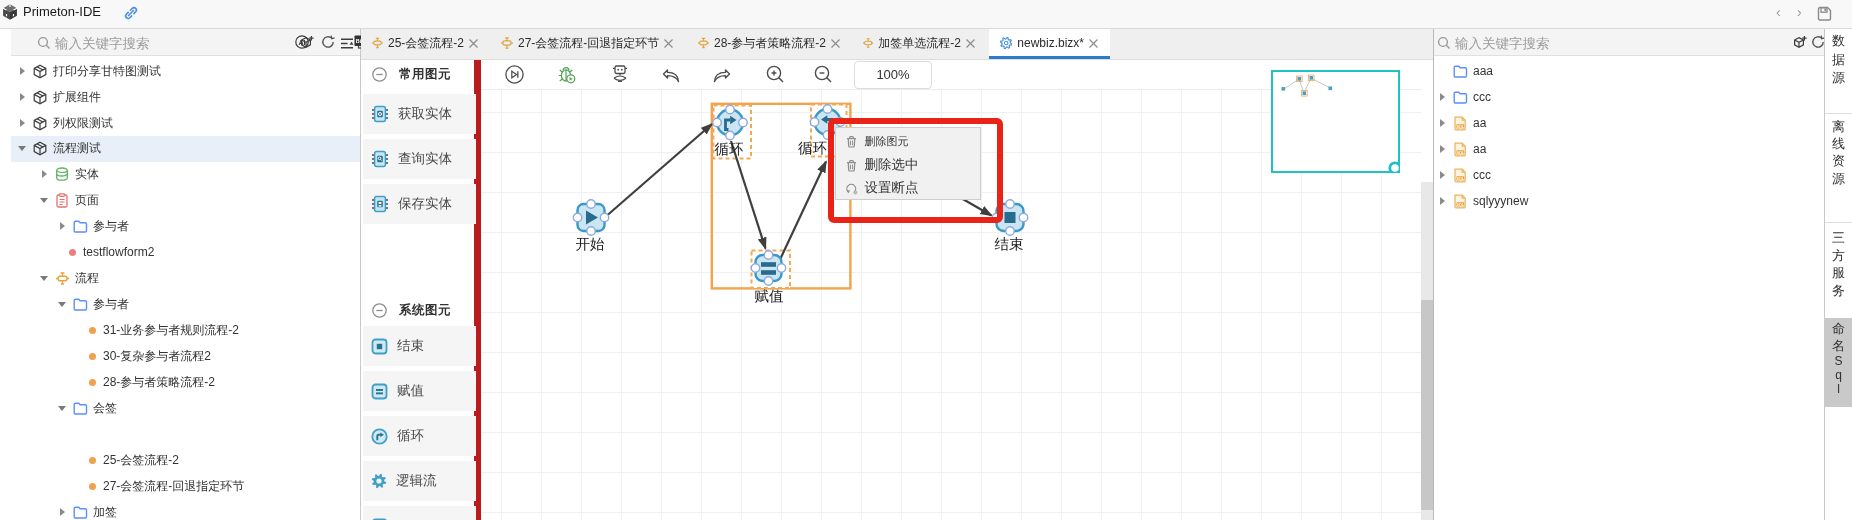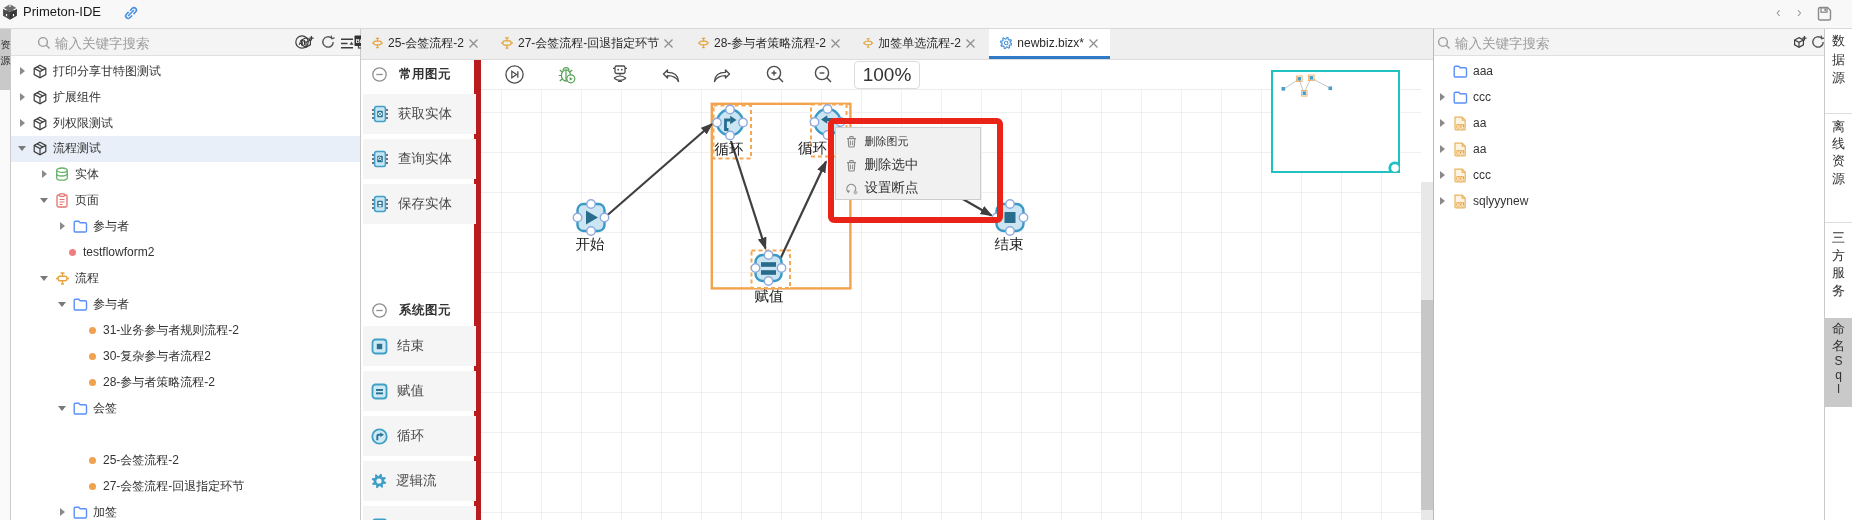--- a/index.html
+++ b/index.html
@@ -32,24 +32,20 @@
           <path d="M6.2 8.8 L4 11 a2.9 2.9 0 0 0 4.1 4.1 L10.3 13 M8.8 6.2 L11 4 a2.9 2.9 0 0 1 4.1 4.1 L13 10.3 M6.6 12.4 L12.4 6.6" fill="none" stroke="#4a90e2" stroke-width="1.9" stroke-linecap="round"></path>
         </svg></div>
 <div class="abs" style="left:1776px;top:4px;font-size:14px;color:#9a9a9a">‹</div>
 <div class="abs" style="left:1797px;top:4px;font-size:14px;color:#9a9a9a">›</div>
 <div class="abs" style="left:1817px;top:6px"><svg width="15" height="15" viewBox="0 0 15 15" style="">
           <path d="M1.5 3 q0-1.5 1.5-1.5 h7.5 l3 3 v8 q0 1.5 -1.5 1.5 h-9 q-1.5 0 -1.5 -1.5 Z" fill="none" stroke="#8a8a8a" stroke-width="1.4"></path>
 <rect x="4" y="1.8" width="6" height="4.4" fill="none" stroke="#8a8a8a" stroke-width="1.3"></rect>
 <rect x="7.4" y="2.6" width="1.6" height="2.4" fill="#8a8a8a"></rect>
         </svg></div>
 </div>
-<div class="abs" style="left:0;top:29px;width:11px;height:491px;background:#fafafa;border-right:1px solid #cccccc">
-<div class="abs" style="left:0;top:0;width:10px;height:61px;background:#c9c9c9"></div>
-<div class="abs" style="left:0;top:8px;width:11px;text-align:center;font-size:10px;color:#2b2b2b;line-height:15.5px">资源</div>
-</div>
 <div class="abs" style="left:11px;top:29px;width:350px;height:491px;background:#fff;border-right:1px solid #c9c9c9">
 <div class="abs" style="left:0;top:0;width:349px;height:27px;background:#f4f4f4;border-bottom:1px solid #e0e0e0">
 <div class="abs" style="left:26px;top:7px"><svg width="14" height="14" viewBox="0 0 14 14" style="width:14px;height:14px">
             <circle cx="6" cy="6" r="4.4" fill="none" stroke="#9b9b9b" stroke-width="1.4"></circle>
 <path d="M9.3 9.3 L12.6 12.6" stroke="#9b9b9b" stroke-width="1.4"></path>
           </svg></div>
 <div class="abs" style="left:44px;top:6px;font-size:13.5px;color:#9b9b9b">输入关键字搜索</div>
 <div class="abs" style="left:284px;top:6px"><svg width="14" height="14" viewBox="0 0 14 14" style="">
             <circle cx="7" cy="7" r="6.2" fill="none" stroke="#3d3d3d" stroke-width="1.2"></circle>
 <text x="7" y="9.6" font-size="7.2" font-weight="bold" text-anchor="middle" fill="#3d3d3d" font-family="Liberation Sans,sans-serif">AI</text>
@@ -439,21 +435,21 @@
 <div class="abs" style="left:285px;top:5px"><svg width="18" height="18" viewBox="0 0 18 18" style="">
           <circle cx="8" cy="8" r="6.6" fill="none" stroke="#4c4c4c" stroke-width="1.4"></circle>
 <path d="M5.6 8 h4.8 M8 5.6 v4.8" stroke="#4c4c4c" stroke-width="1.4"></path>
 <path d="M12.8 12.8 L17 17" stroke="#4c4c4c" stroke-width="1.5"></path>
         </svg></div>
 <div class="abs" style="left:333px;top:5px"><svg width="18" height="18" viewBox="0 0 18 18" style="">
           <circle cx="8" cy="8" r="6.6" fill="none" stroke="#4c4c4c" stroke-width="1.4"></circle>
 <path d="M5.6 8 h4.8" stroke="#4c4c4c" stroke-width="1.4"></path>
 <path d="M12.8 12.8 L17 17" stroke="#4c4c4c" stroke-width="1.5"></path>
         </svg></div>
-<div class="abs" style="left:373px;top:1px;width:66px;height:28px;border:1px solid #dcdcdc;border-radius:4px;background:#fff;text-align:center;line-height:26px;font-size:19px;color:#333">100%</div>
+<div class="abs" style="left:373px;top:1px;width:78px;height:28px;border:1px solid #dcdcdc;border-radius:4px;background:#fff;text-align:center;line-height:26px;font-size:13px;color:#333">100%</div>
 </div>
 <svg class="abs" style="left:0;top:0" width="1852" height="520">
       <defs>
         <marker id="ah" markerWidth="13" markerHeight="10" refX="11" refY="4.5" orient="auto" markerUnits="userSpaceOnUse">
           <path d="M0 0 L12.5 4.5 L0 9 Z" fill="#3f3f3f"></path>
         </marker>
       </defs>
       <rect x="711.8" y="103.8" width="138.6" height="184.6" fill="none" stroke="#f2a34b" stroke-width="2.4"></rect>
       <rect x="713.5" y="105.5" width="37.5" height="53" fill="#fff" stroke="#f4a855" stroke-width="2" stroke-dasharray="4 3"></rect>
       <rect x="811" y="104.5" width="35.5" height="52" fill="#fff" stroke="#f4a855" stroke-width="2" stroke-dasharray="4 3"></rect>

